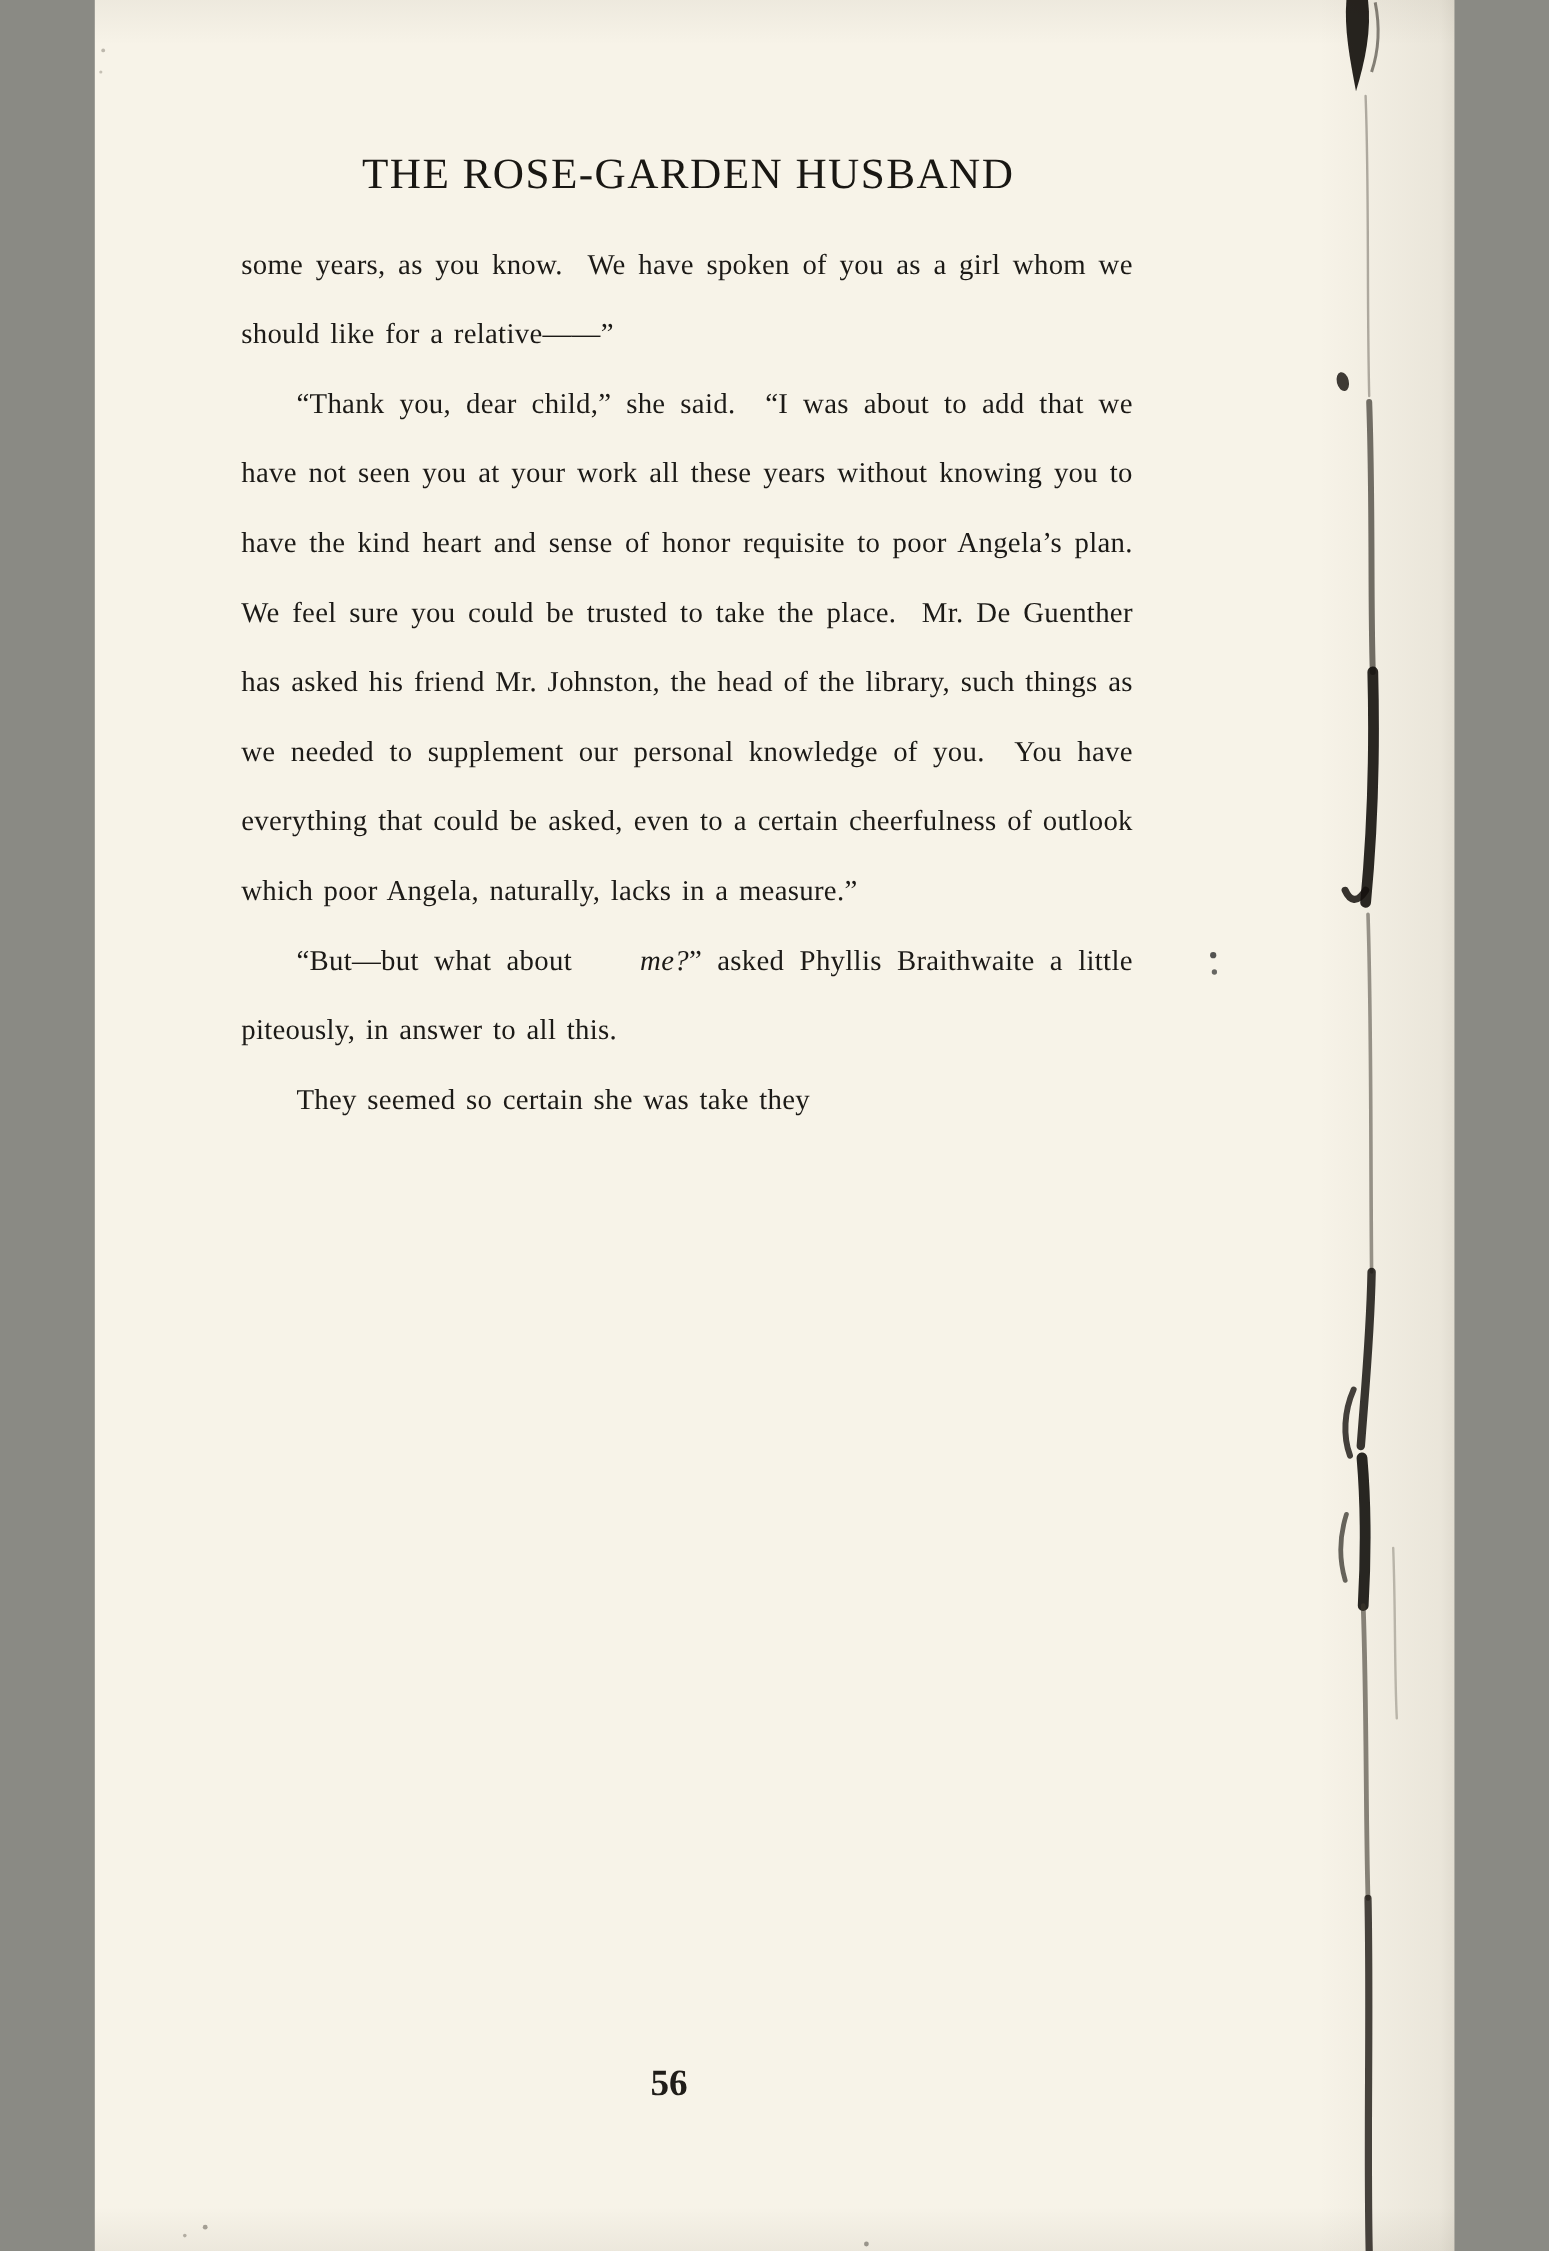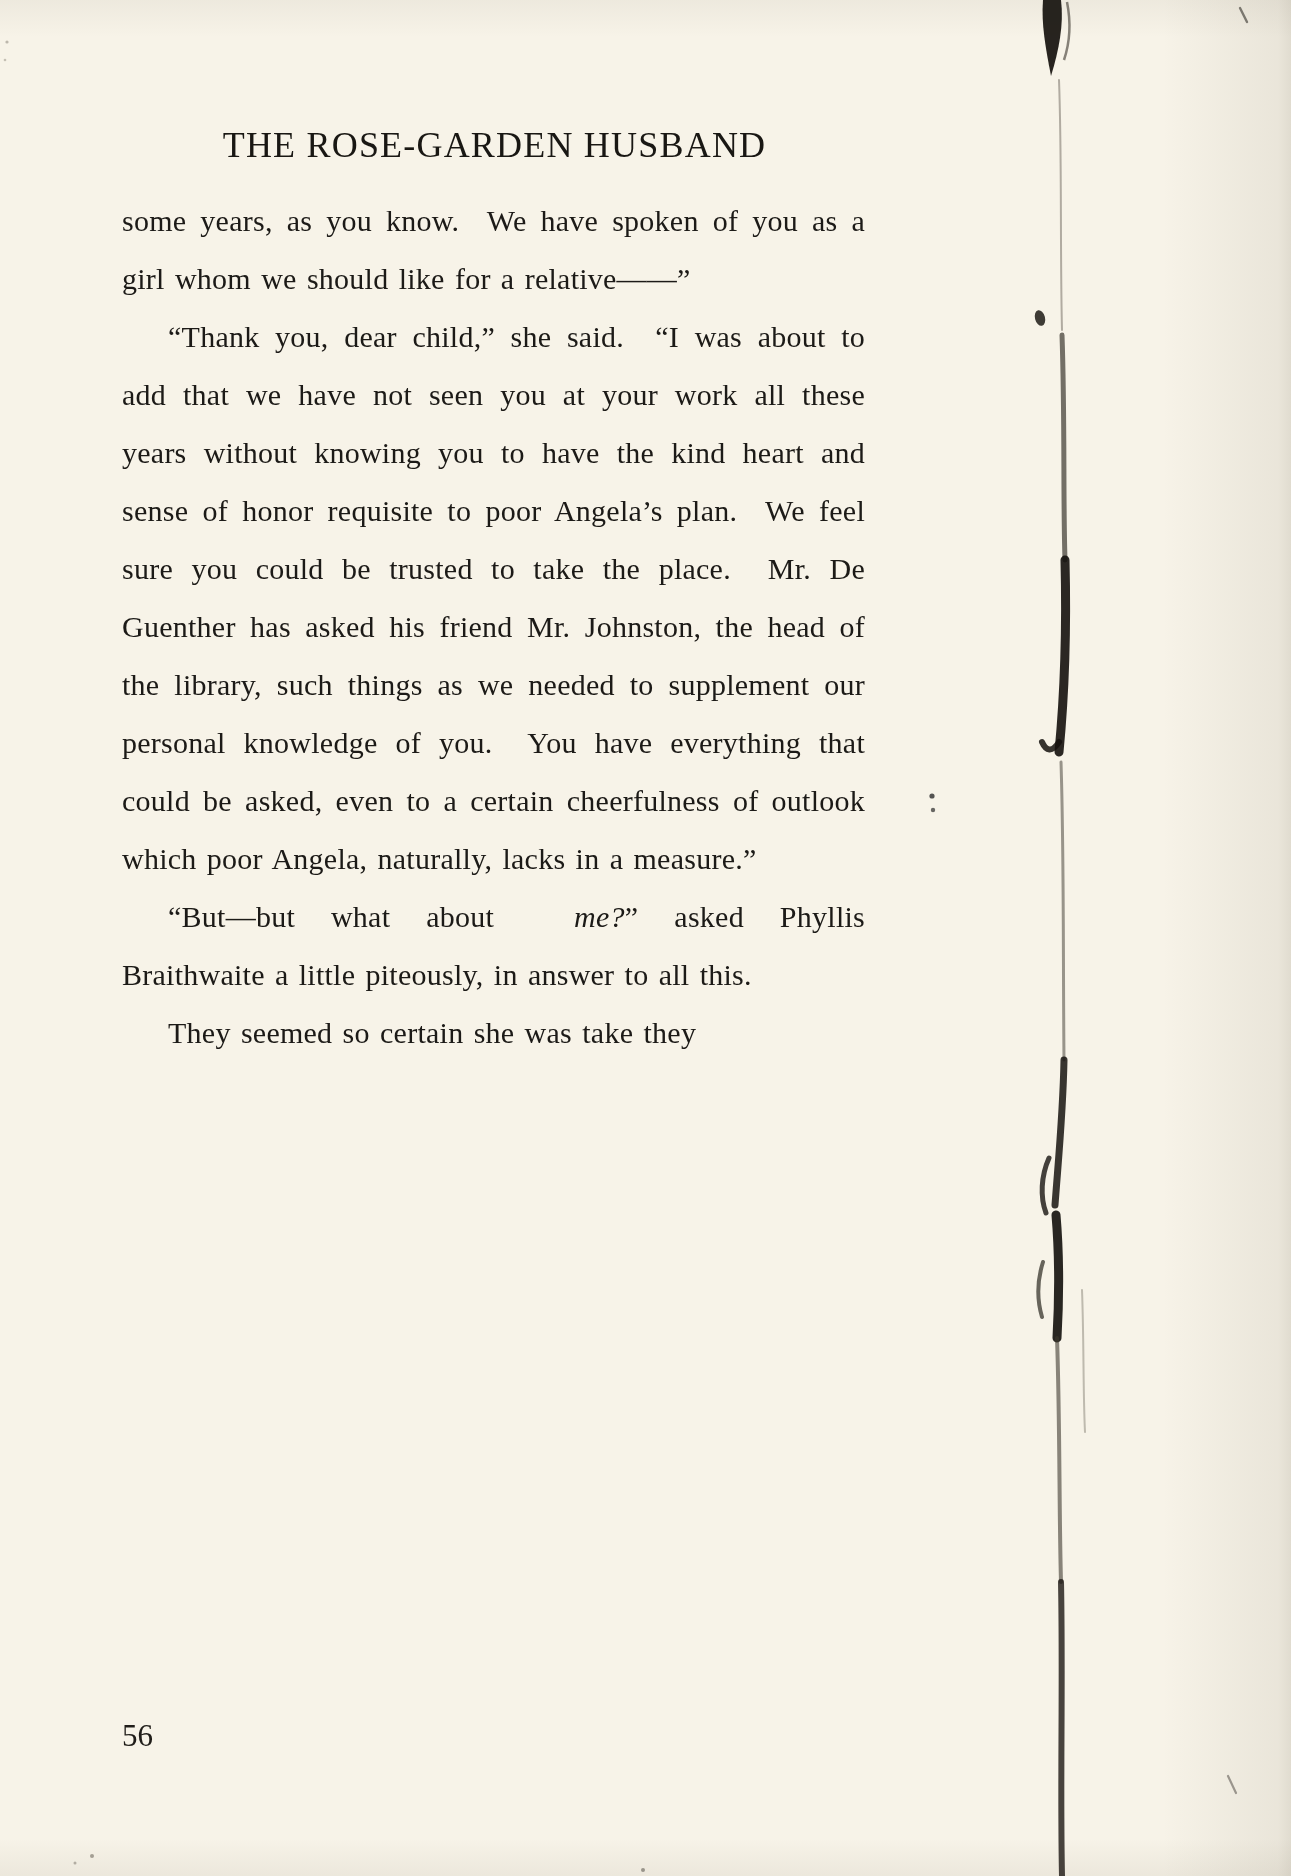--- a/index.html
+++ b/index.html
@@ -2,21 +2,21 @@
 <html><head>
 <meta charset="utf-8">
 <style>
   html, body {
     margin: 0;
     padding: 0;
     background: #8a8a84;
   }
   .page {
     position: relative;
-    width: 1291px;
+    width: 1133px;
     height: 1876px;
     margin: 0 auto;
     background:
       linear-gradient(90deg, rgba(0,0,0,0) 0%, rgba(0,0,0,0) 90%, rgba(60,50,30,0.07) 99%, rgba(60,50,30,0.12) 100%),
       linear-gradient(180deg, rgba(60,50,30,0.05) 0%, rgba(0,0,0,0) 2%, rgba(0,0,0,0) 98%, rgba(60,50,30,0.06) 100%),
       #f7f3e8;
     overflow: hidden;
     font-family: "Liberation Serif", "DejaVu Serif", serif;
     color: #1c1a17;
   }
@@ -36,46 +36,47 @@
     letter-spacing: 1.2px;
     font-weight: 400;
     color: #191713;
     white-space: nowrap;
   }
   .body-text {
     position: absolute;
     left: 122px;
     top: 192px;
     width: 743px;
-    font-size: 30px;
+    font-size: 24px;
     line-height: 58px;
     text-align: justify;
     letter-spacing: 0.25px;
     word-spacing: 2.5px;
   }
   .body-text p {
     margin: 0;
     text-indent: 46px;
     white-space: pre-wrap;
   }
   .body-text p.noindent {
     text-indent: 0;
   }
   .it {
     font-style: italic;
     margin-left: 44px;
   }
   .page-number {
     position: absolute;
-    left: 122px;
+    left: 106px;
     top: 1718px;
     width: 745px;
-    text-align: left;
+    text-align: center;
     font-size: 31px;
     color: #201d19;
+    font-weight: bold;
   }
 </style>
 </head>
 <body>
 
 <div class="page">
 
   <svg class="artifacts" viewBox="0 0 1291 1876" aria-hidden="true">
 
     <path d="M1043,0 L1061,0 C1064,24 1059,50 1051,76 C1046,50 1041,24 1043,0 Z" fill="#15110d" opacity="0.92"></path>

